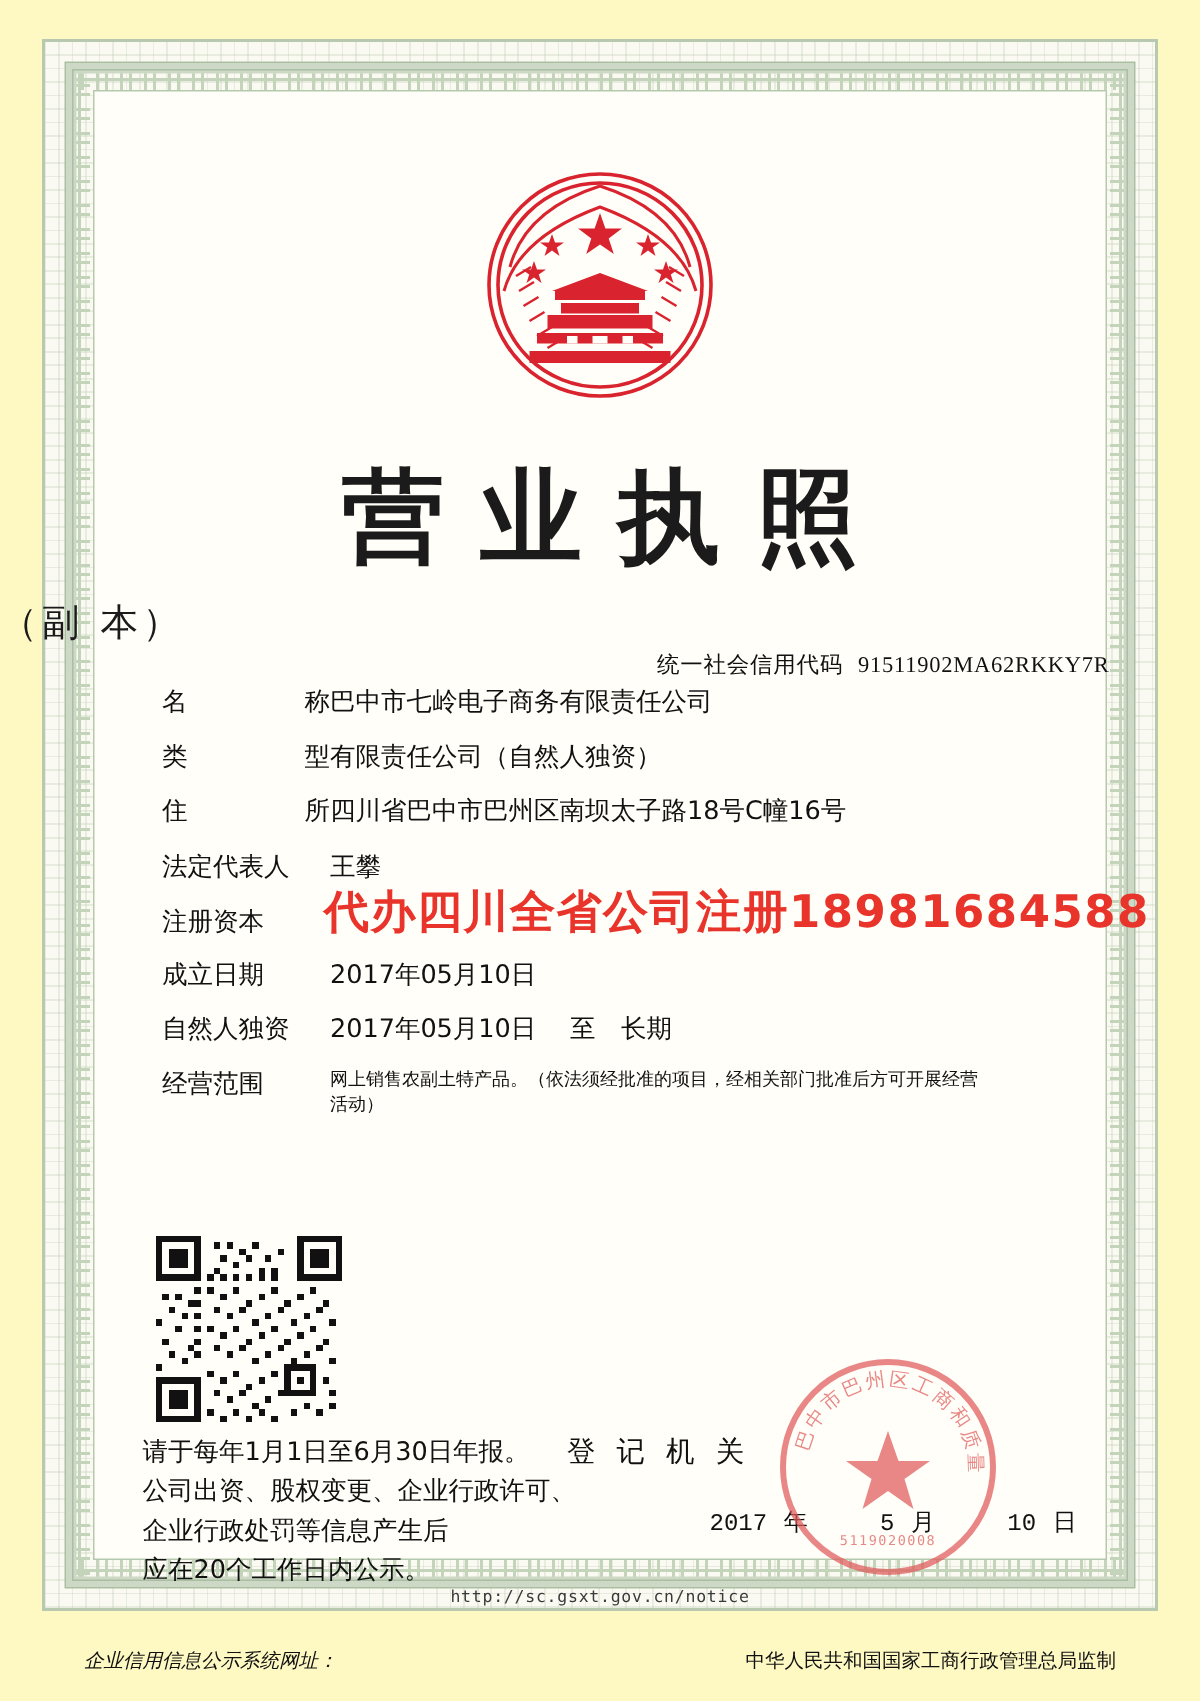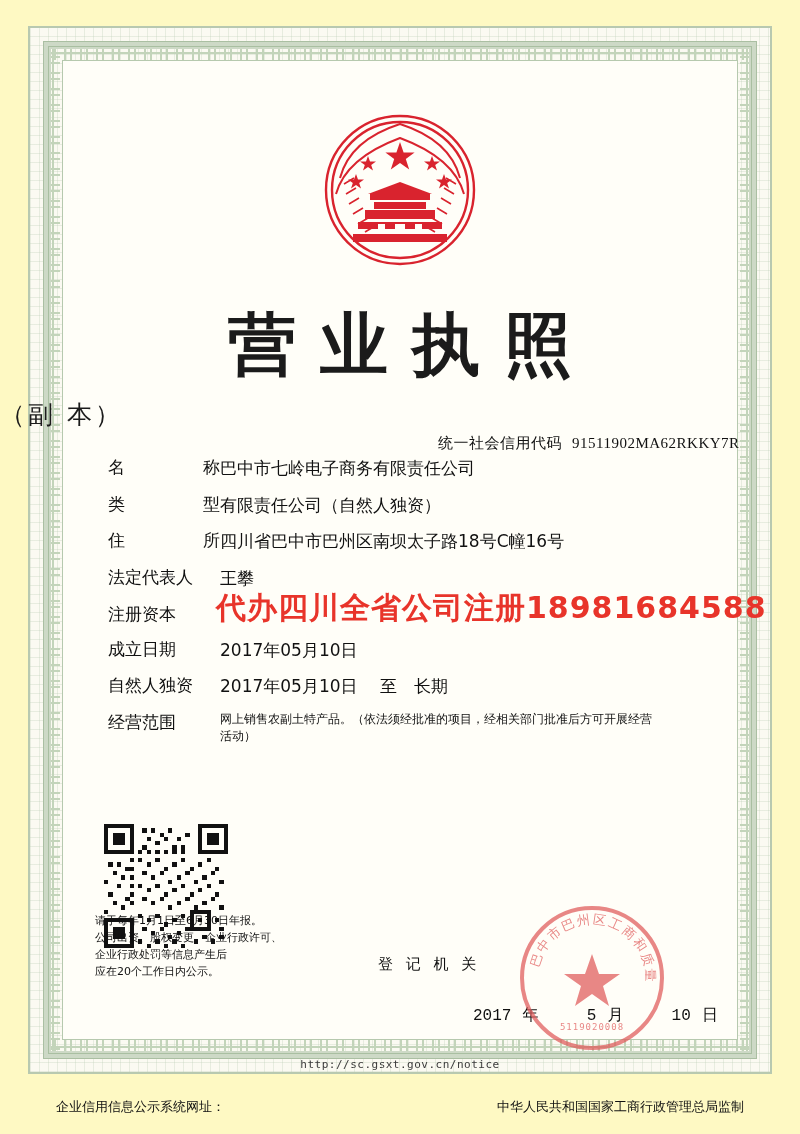--- a/index.html
+++ b/index.html
@@ -200,33 +200,33 @@
     left: 104px;
     top: 824px;
     width: 124px;
     height: 124px;
   }
 
   
   .notice {
     position: absolute;
     left: 95px;
-    top: 912px;
-    font-size: 11px;
+    top: 955px;
+    font-size: 17px;
     line-height: 1.55;
     color: #111;
     font-family: "DejaVu Sans", sans-serif;
   }
 
   
   .authority {
     position: absolute;
     left: 378px;
     top: 955px;
-    font-size: 15px;
+    font-size: 19px;
     letter-spacing: 4px;
     color: #111;
     font-family: "DejaVu Sans", sans-serif;
     text-align: center;
   }
   .date-line {
     position: absolute;
     left: 470px;
     top: 1005px;
     font-size: 16px;
@@ -260,20 +260,21 @@
   }
 
   
   .footer-left {
     position: absolute;
     left: 56px;
     top: 1098px;
     font-size: 13px;
     color: #111;
     font-family: "DejaVu Sans", sans-serif;
+    font-style: italic;
   }
   .footer-right {
     position: absolute;
     right: 56px;
     top: 1098px;
     font-size: 13px;
     color: #111;
     font-family: "DejaVu Sans", sans-serif;
   }
 </style>

